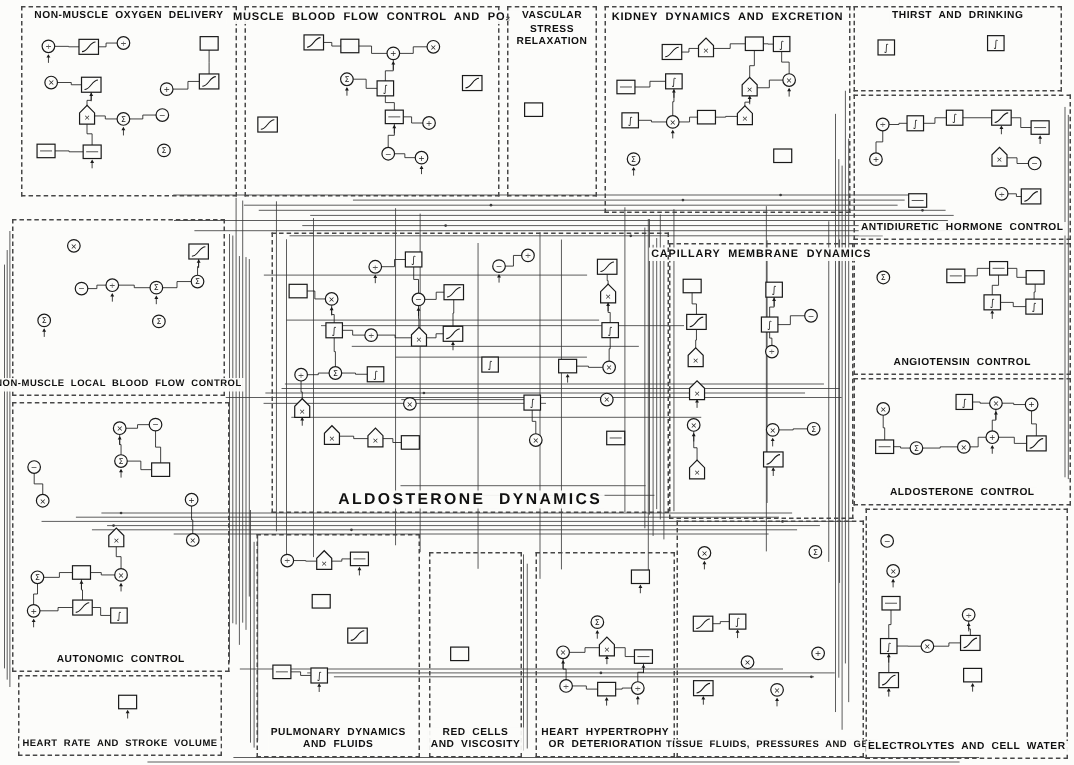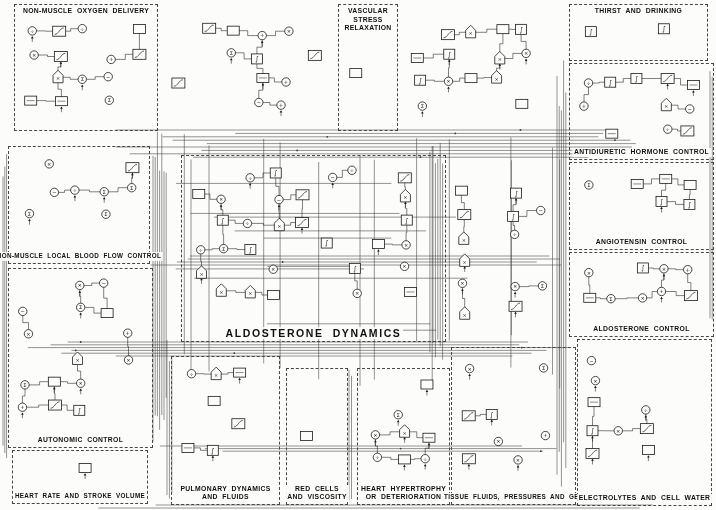--- a/index.html
+++ b/index.html
@@ -703,36 +703,45 @@
         <polygon points="591.1937921985984,460.9308077786118 593.7937921985983,460.9308077786118 592.4937921985984,458.63080777861177" fill="#1a1a1a" stroke="none"></polygon>
         <rect x="642.4098483081907" y="445.59632263705134" width="12" height="9" fill="#fcfcfa" stroke="#1a1a1a" stroke-width="0.8"></rect>
         <path d="M648.4,456.1 V461.1" stroke="#1a1a1a" stroke-width="0.55" fill="none"></path>
         <polygon points="647.1098483081907,457.59632263705134 649.7098483081907,457.59632263705134 648.4098483081907,455.29632263705133" fill="#1a1a1a" stroke="none"></polygon>
       </g>
     </svg>
 
 <div class="panel" style="left: 14px; top: 4px; width: 142px; height: 125px;">
       <div class="panel-title t-top">NON-MUSCLE  OXYGEN  DELIVERY</div>
     </div>
+    <div class="panel" style="left: 163px; top: 4px; width: 168px; height: 125px;">
+      <div class="panel-title t-top sz-lg">MUSCLE  BLOOD  FLOW  CONTROL  AND  PO₂</div>
+    </div>
     <div class="panel" style="left: 338px; top: 4px; width: 58px; height: 125px;">
       <div class="panel-title t-top">VASCULAR
 STRESS
 RELAXATION</div>
     </div>
+    <div class="panel" style="left: 403px; top: 4px; width: 162px; height: 136px;">
+      <div class="panel-title t-top sz-lg">KIDNEY  DYNAMICS  AND  EXCRETION</div>
+    </div>
     <div class="panel" style="left: 569px; top: 4px; width: 137px; height: 55px;">
       <div class="panel-title t-top">THIRST  AND  DRINKING</div>
     </div>
     <div class="panel" style="left: 569px; top: 63px; width: 143px; height: 95px;">
       <div class="panel-title t-bottom">ANTIDIURETIC  HORMONE  CONTROL</div>
     </div>
     <div class="panel" style="left: 569px; top: 162px; width: 143px; height: 86px;">
       <div class="panel-title t-bottom">ANGIOTENSIN  CONTROL</div>
     </div>
     <div class="panel" style="left: 569px; top: 252px; width: 143px; height: 83px;">
       <div class="panel-title t-bottom">ALDOSTERONE  CONTROL</div>
+    </div>
+    <div class="panel" style="left: 446px; top: 162px; width: 121px; height: 182px;">
+      <div class="panel-title t-top sz-cap">CAPILLARY  MEMBRANE  DYNAMICS</div>
     </div>
     <div class="panel" style="left: 181px; top: 155px; width: 263px; height: 185px;">
       <div class="panel-title t-bottom sz-xl">ALDOSTERONE  DYNAMICS</div>
     </div>
     <div class="panel" style="left: 8px; top: 146px; width: 140px; height: 116px;">
       <div class="panel-title t-bottom sz-sm">NON-MUSCLE  LOCAL  BLOOD  FLOW  CONTROL</div>
     </div>
     <div class="panel" style="left: 8px; top: 268px; width: 143px; height: 178px;">
       <div class="panel-title t-bottom">AUTONOMIC  CONTROL</div>
     </div>

